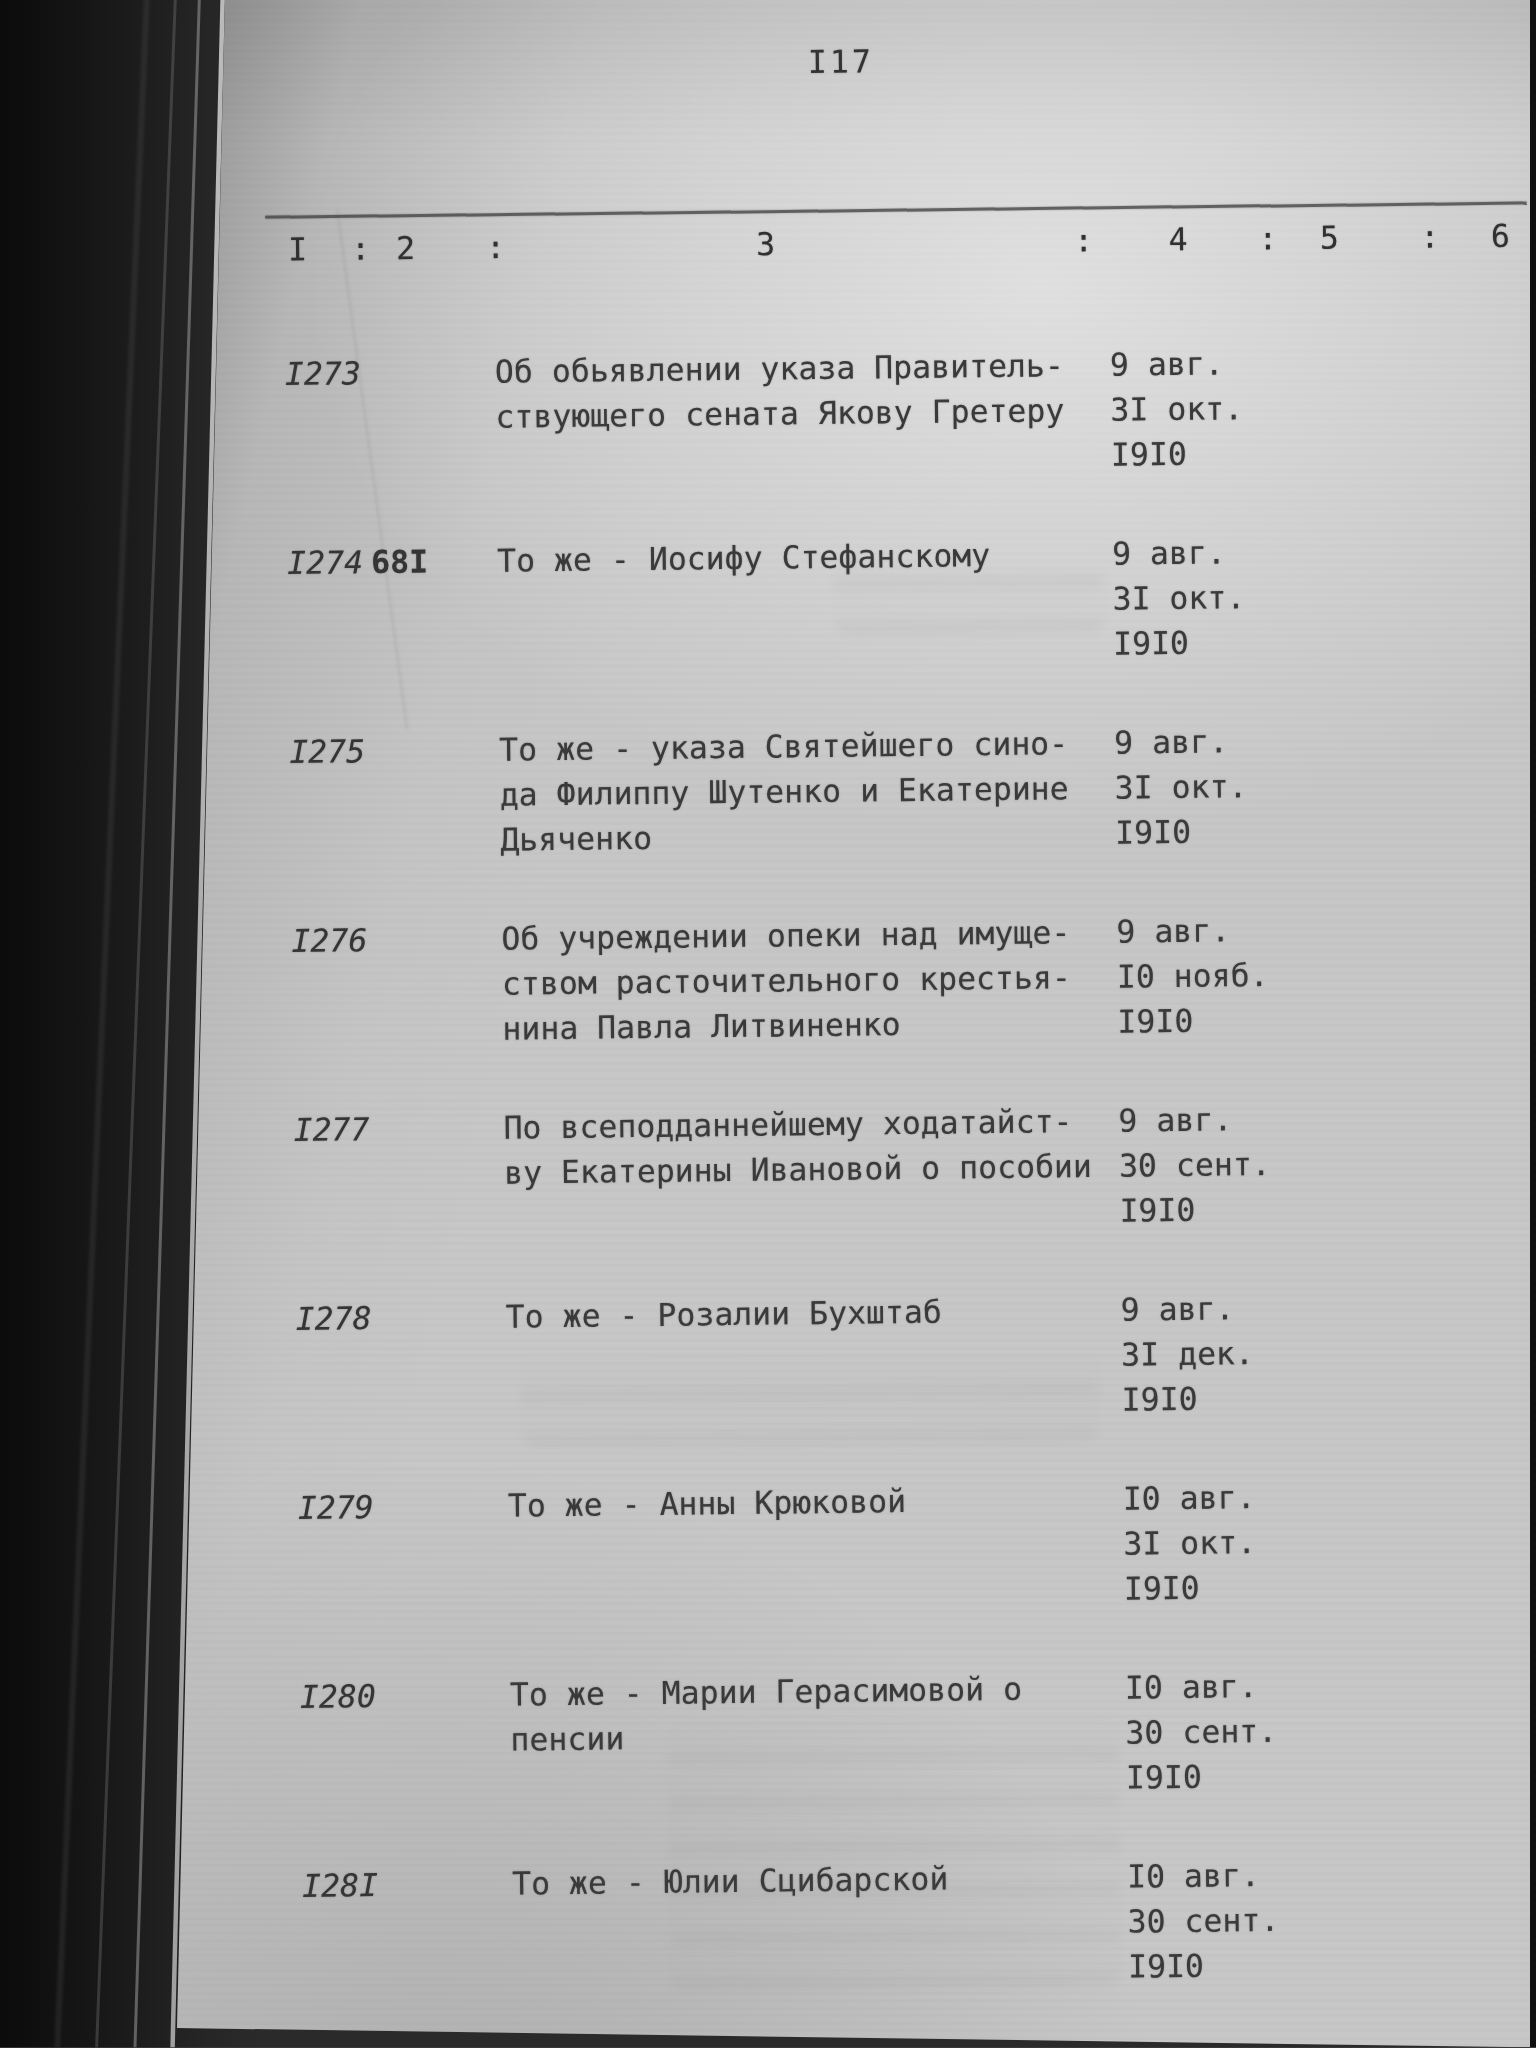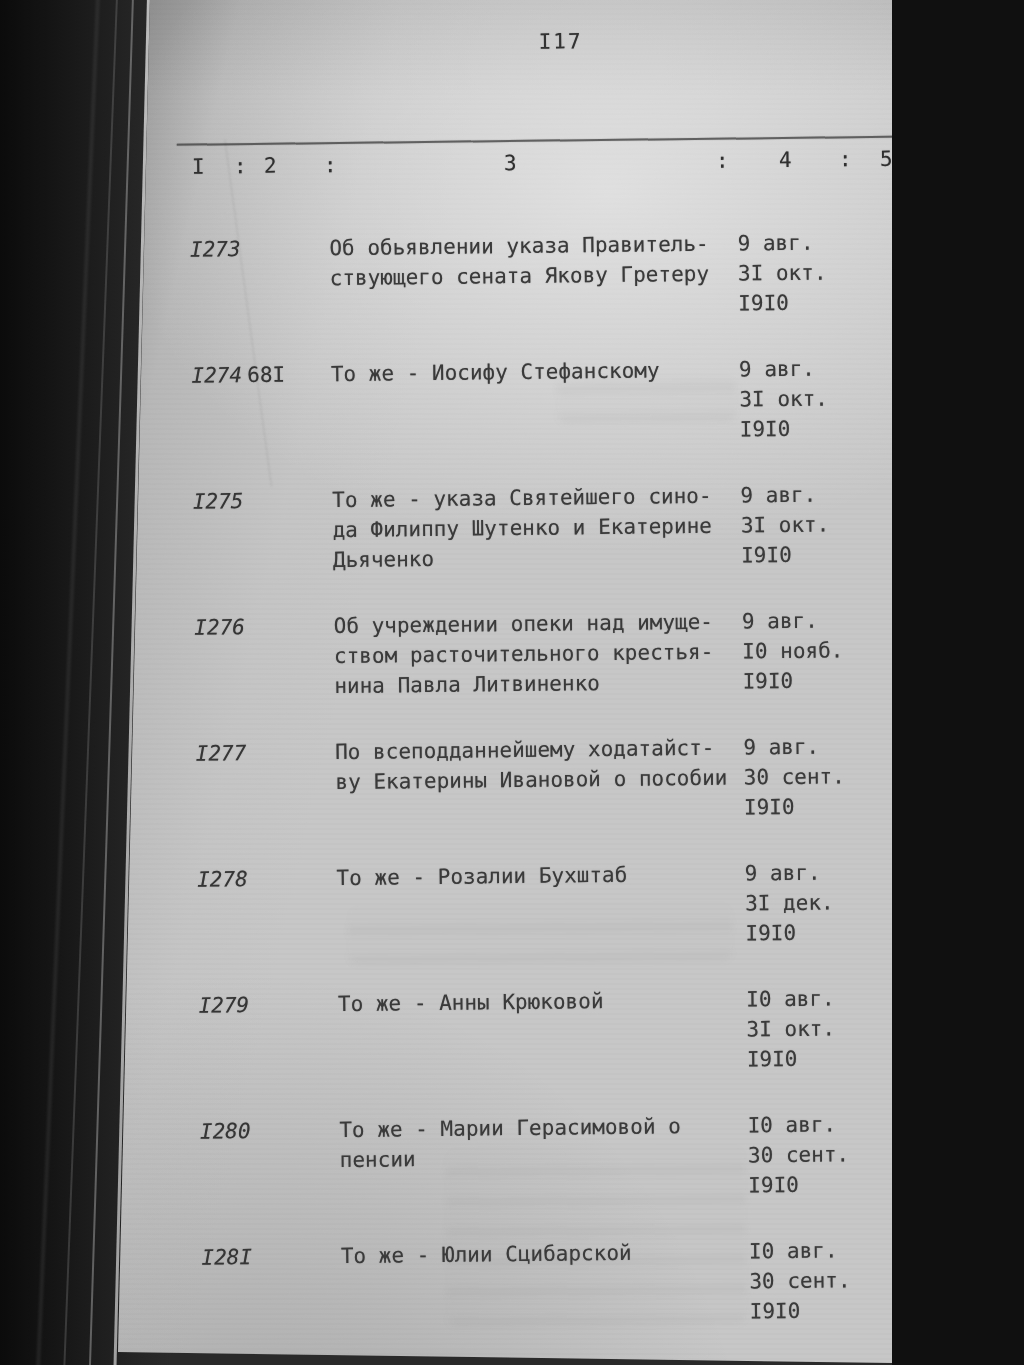--- a/index.html
+++ b/index.html
@@ -1,18 +1,18 @@
 <!DOCTYPE html>
 <html><head>
 <meta charset="utf-8">
 <style>
   html, body { margin: 0; padding: 0; background: #101010; }
   .scan {
     position: relative;
-    width: 892px;
+    width: 1020px;
     height: 1365px;
     overflow: hidden;
     background: linear-gradient(to right, #0b0b0b 0px, #1c1c1c 90px, #262626 140px, #2a2a2a 170px);
     font-family: "DejaVu Sans Mono", monospace;
   }
   
   .edge-line { position: absolute; top: -4px; height: 1375px; transform-origin: top left; }
   .e1 { left: 147px; width: 3px; background: linear-gradient(to bottom, #ececec, #c9c9c9); transform: rotate(1.4deg); opacity: .75; }
   .e2 { left: 132px; width: 2px; background: #a5a5a5; transform: rotate(1.8deg); opacity: .5; }
   .e3 { left: 116px; width: 2px; background: #8b8b8b; transform: rotate(2.2deg); opacity: .3; }
@@ -50,21 +50,21 @@
   .p-c2 { left: 270px; }  .p-s2 { left: 330px; }
   .p-c3 { left: 510px; }  .p-s3 { left: 722px; }
   .p-c4 { left: 785px; }  .p-s4 { left: 845px; }
   .p-c5 { left: 886px; }  .p-s5 { left: 953px; }
   .p-c6 { left: 1000px; }
 
   .entries { position: absolute; left: 195px; top: 231px; right: 0; }
   .row { display: flex; align-items: flex-start; min-height: 90px; margin-bottom: 36px; }
   .cell { white-space: pre-line; }
   .cell.num   { width: 56px;  color: #353535; font-style: italic; }
-  .cell.extra { width: 84px;  color: #353535; }
+  .cell.extra { width: 84px;  color: #353535; font-weight: bold; }
   .cell.desc  { width: 410px; }
   .cell.dates { width: 150px; }
 
   
   .crease {
     position: absolute; left: 252px; top: 135px; width: 1px; height: 350px;
     background: rgba(60,60,60,0.15); transform: rotate(-7deg); filter: blur(1px);
   }
   .bleed {
     position: absolute; opacity: .5; filter: blur(3px); border-radius: 10px;

